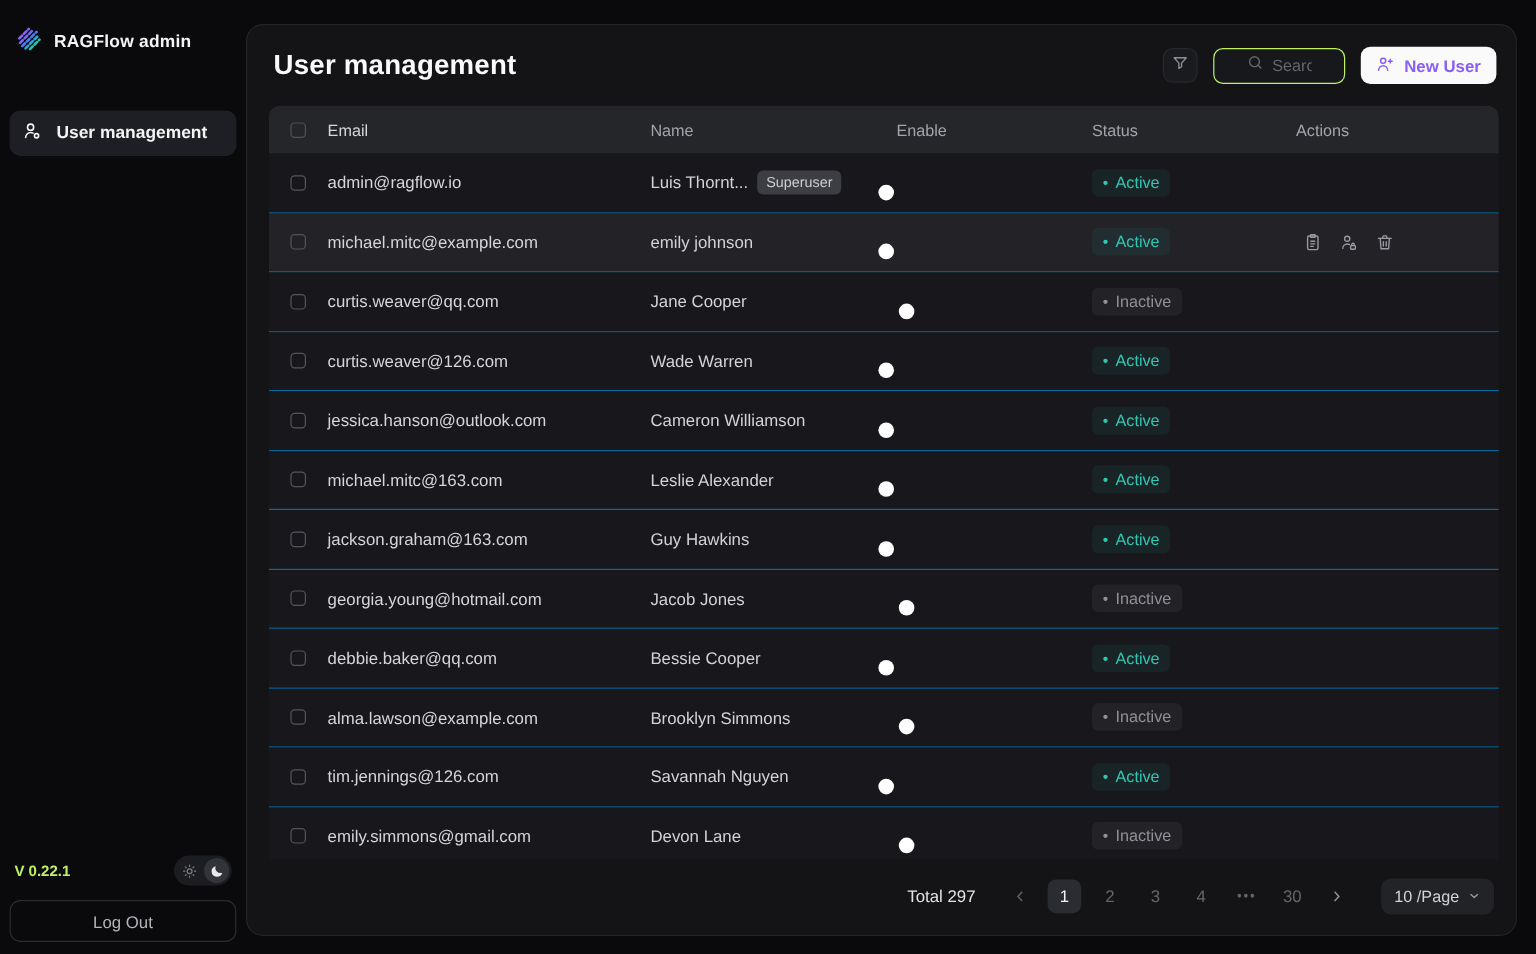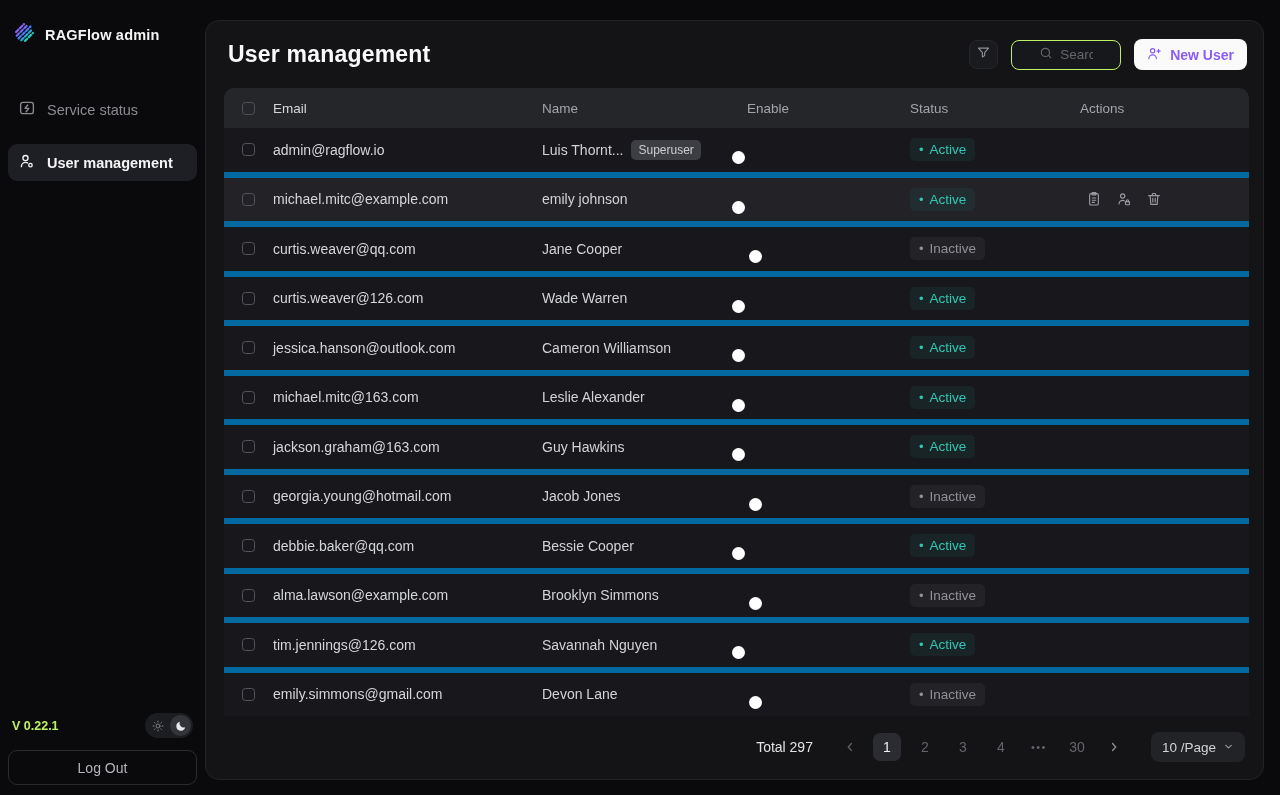--- a/index.html
+++ b/index.html
@@ -75,21 +75,21 @@
     height:31px; padding:0 13px; background:#fafafa; color:#8b5cf6;
     border:none; border-radius:8px; font-size:14px; font-weight:600; font-family:inherit;
     display:flex; align-items:center; gap:8px; cursor:pointer;
   }
   
   .table { border-radius:10px 10px 0 0; overflow:hidden; }
   .t-row {
     display:grid;
     grid-template-columns:40px 278px 205px 163px 170px 1fr;
     align-items:center; height:49.5px;
-    background:#18181c; border-bottom:6px solid #0369a1;
+    background:#18181c; border-bottom:1px solid #0369a1;
     font-size:14px;
   }
   .t-row.t-head { background:#25262a; height:40px; border-bottom:none; color:#a3a4aa; font-size:13.5px; }
   .t-row.hovered { background:#222227; }
   .cell-check { display:flex; justify-content:flex-end; padding-right:9px; }
   .checkbox {
     width:13px; height:13px; border:1.5px solid #54555b; border-radius:3.5px;
     background:transparent; cursor:pointer;
   }
   .t-head .checkbox { border-color:#505157; }
@@ -148,29 +148,20 @@
         <line x1="2.6" y1="13.1" x2="13.1" y2="2.6" stroke="#6e6cf5"></line>
         <line x1="4.3" y1="15.7" x2="15.7" y2="4.3" stroke="#4d7cf6"></line>
         <line x1="6.9" y1="17.4" x2="17.4" y2="6.9" stroke="#2ba7d8"></line>
         <line x1="10.5" y1="18.0" x2="18.0" y2="10.5" stroke="#1fc9b1"></line>
       </svg>
     </span>
     <span class="brand-title">RAGFlow admin</span>
   </div>
 
   <nav class="nav">
-    <div class="nav-item">
-      <span>
-        <svg width="18" height="18" viewBox="0 0 24 24" fill="none" stroke="currentColor" stroke-width="1.8" stroke-linejoin="round" stroke-linecap="round">
-          <rect x="3.5" y="4.5" width="17" height="15" rx="3"></rect>
-          <path d="M13 8l-3.6 4.4h5L10.8 17"></path>
-        </svg>
-      </span>
-      <span>Service status</span>
-    </div>
     <div class="nav-item active">
       <span>
         <svg width="18" height="18" viewBox="0 0 24 24" fill="none" stroke="currentColor" stroke-width="1.8" stroke-linecap="round">
           <circle cx="10" cy="8" r="3.4"></circle>
           <path d="M4.5 19.5c0-3.1 2.5-5.6 5.5-5.6 1 0 1.9.25 2.7.7"></path>
           <circle cx="16.6" cy="17.5" r="2.3"></circle>
         </svg>
       </span>
       <span>User management</span>
     </div>

